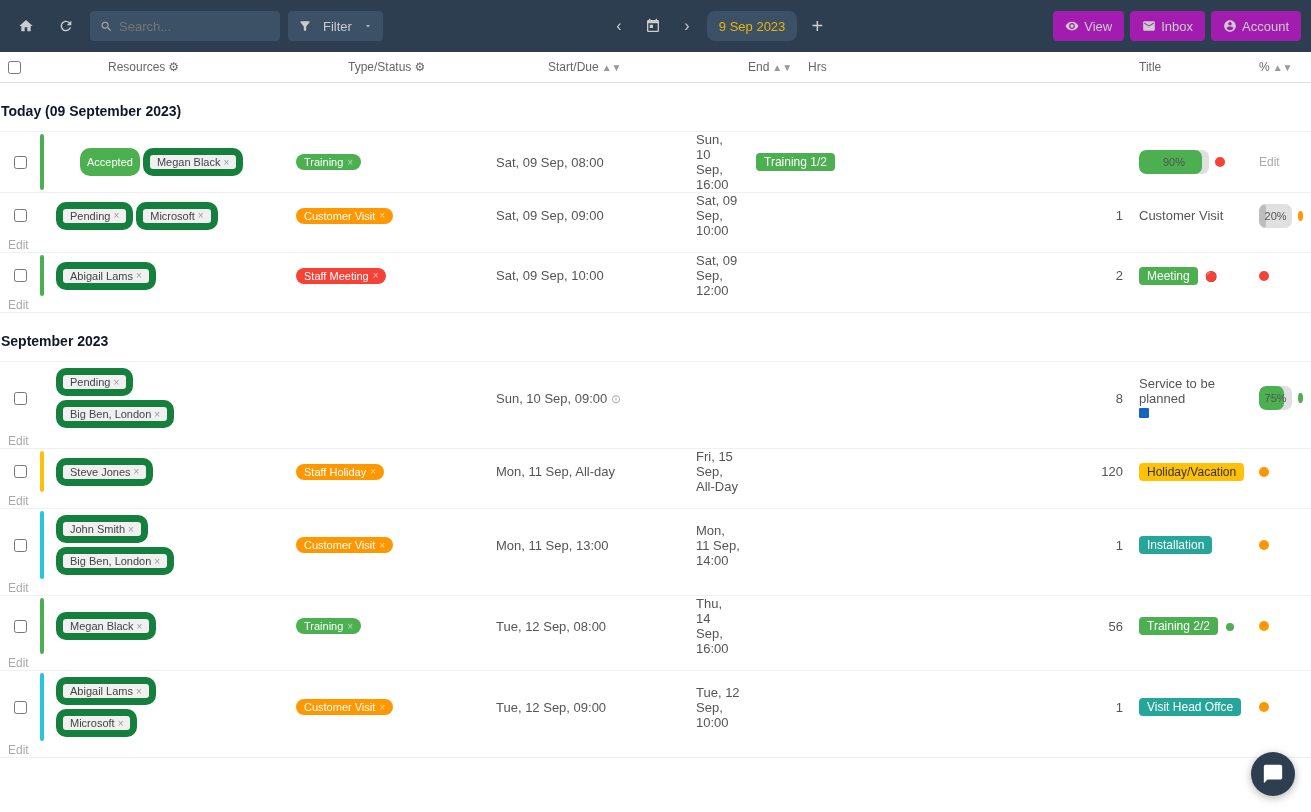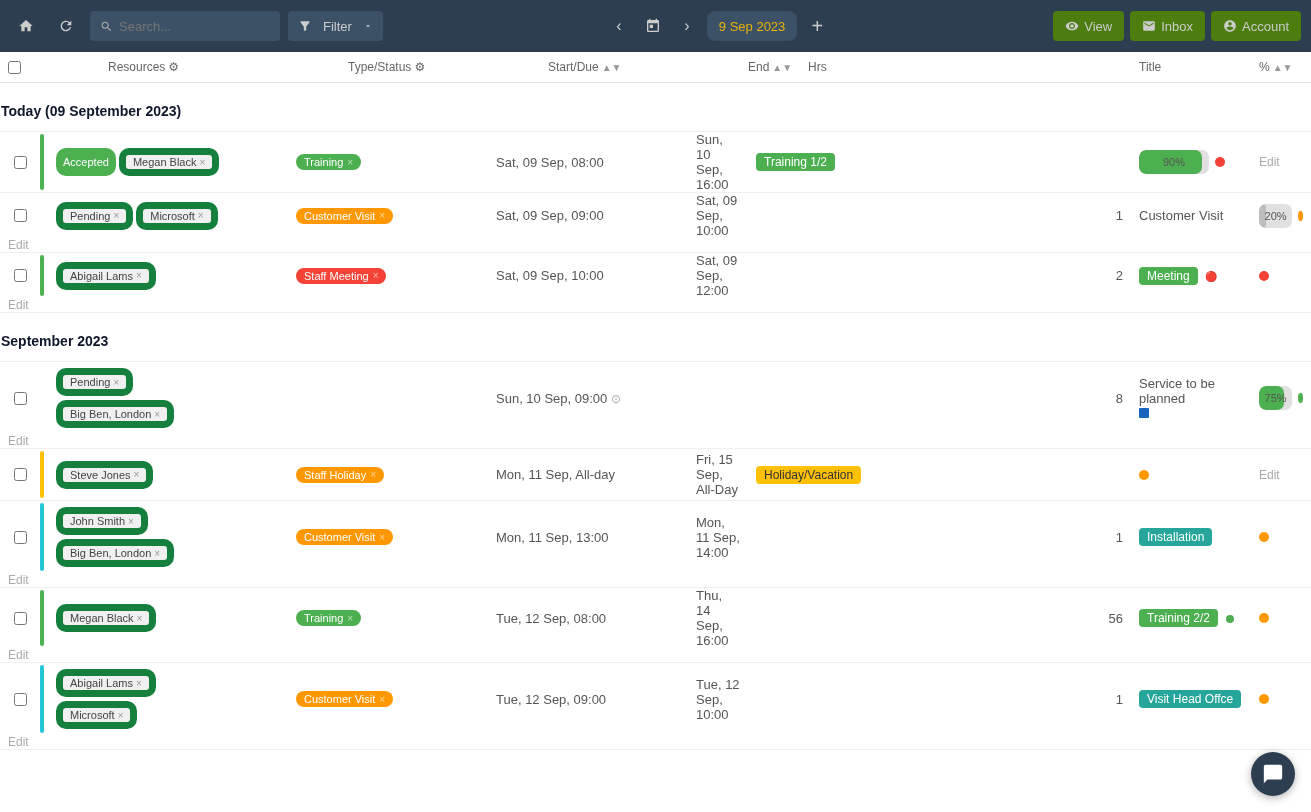--- a/index.html
+++ b/index.html
@@ -54,21 +54,21 @@
       display: flex; align-items: center;
     }
     .nav-plus-btn {
       background: none; border: none; color: #ccc; cursor: pointer;
       width: 28px; height: 28px; font-size: 20px; display: flex; align-items: center; justify-content: center;
     }
     .nav-right-btns {
       display: flex; gap: 6px;
     }
     .nav-right-btn {
-      background: #4d7c0f; border: none; border-radius: 4px;
+      background: #a21caf; border: none; border-radius: 4px;
       color: #ccc; padding: 5px 12px; cursor: pointer;
       display: flex; align-items: center; gap: 5px; height: 30px; font-size: 13px;
     }
 
     
     .table-header {
       background: #fff;
       display: grid;
       grid-template-columns: 40px 60px 240px 200px 200px 60px 1fr 120px 60px;
       align-items: center;
@@ -173,21 +173,21 @@
     .res-tag {
       display: inline-flex; align-items: center; gap: 3px;
       background: #f0f0f0; border: 7px solid #15803d; border-radius: 10px;
       padding: 1px 7px; font-size: 11px; color: #444;
     }
     .res-tag .x { cursor: pointer; opacity: 0.5; font-size: 10px; }
 
     .accepted-tag {
       display: inline-flex; align-items: center; gap: 3px;
       background: #4caf50; color: #fff; border-radius: 10px;
-      padding: 1px 7px; font-size: 11px; font-weight: 500;
+      padding: 1px 7px; font-size: 11px; font-weight: 500; margin-left: 24px;
     }
 
     .blue-square { width: 10px; height: 10px; background: #1565C0; display: inline-block; border-radius: 1px; }
   </style>
 </head>
 <body>
 
 <nav class="topnav">
   <button class="topnav-icon-btn" title="Home">
     <svg width="16" height="16" fill="#ccc" viewBox="0 0 24 24">
@@ -410,20 +410,21 @@
     <div class="row-resources">
       <div class="resource-tags">
         <span class="res-tag">Steve Jones <span class="x">×</span></span>
       </div>
     </div>
     <div class="row-type">
       <span class="tag tag-orange">Staff Holiday <span class="x">×</span></span>
     </div>
     <div class="row-start">Mon, 11 Sep, All-day</div>
     <div class="row-end">Fri, 15 Sep, All-Day</div>
+    <div class="row-hrs">120</div>
     <div class="row-title">
       <span class="title-badge badge-yellow">Holiday/Vacation</span>
     </div>
     <div class="row-pct">
       <span class="status-dot dot-orange"></span>
     </div>
     <div class="row-edit">Edit</div>
   </div>
 
   <div class="data-row">

